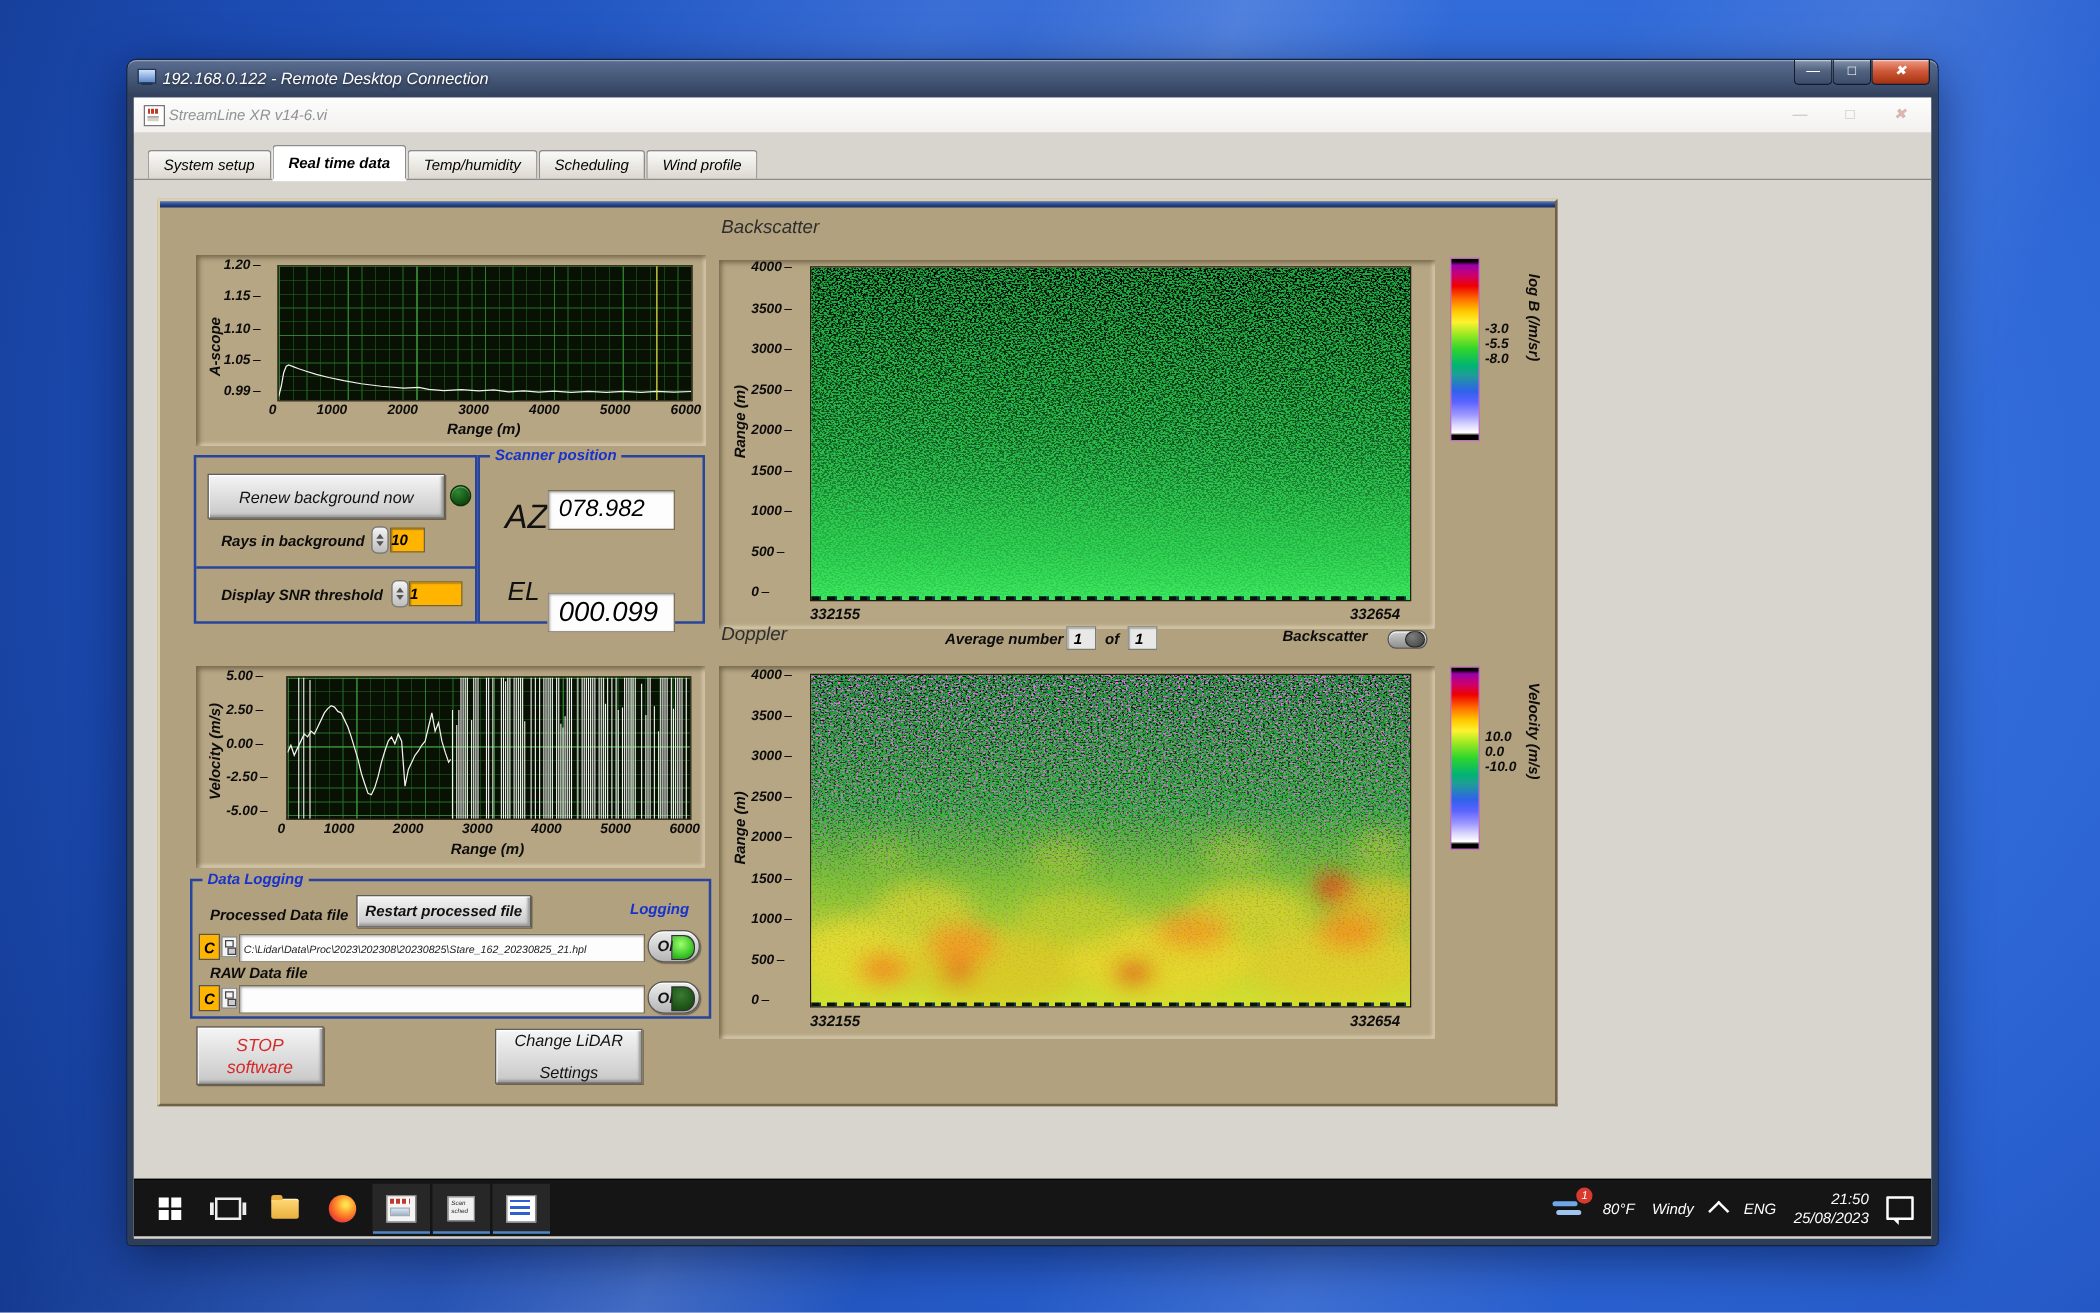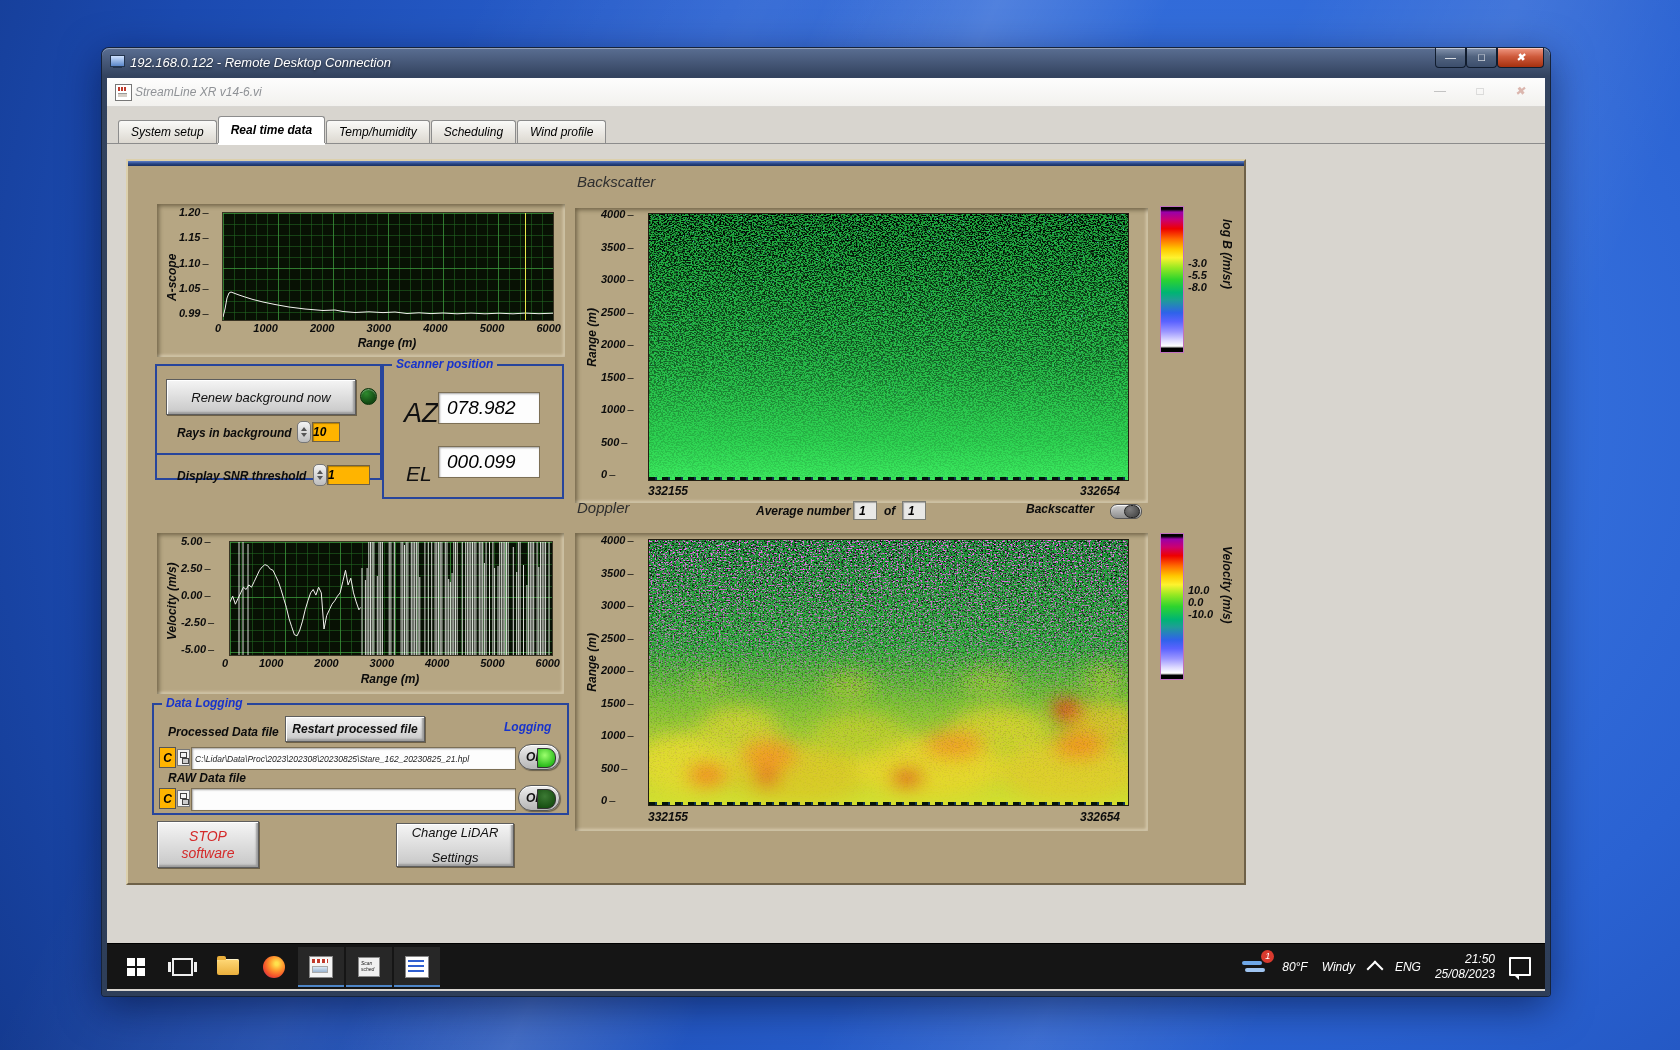--- a/index.html
+++ b/index.html
@@ -208,21 +208,21 @@
               <span class="tickx">1000</span>
               <span class="tickx">2000</span>
               <span class="tickx">3000</span>
               <span class="tickx">4000</span>
               <span class="tickx">5000</span>
               <span class="tickx">6000</span>
             </div>
             <div class="abs axis-label" style="left:65px;top:132px;width:330px;text-align:center;">Range (m)</div>
           </div>
 
-          <div class="abs bluebox" style="left:27px;top:203px;width:227px;height:116px;">
+          <div class="abs bluebox" style="left:27px;top:203px;width:227px;height:135px;">
             <div class="btn3d" style="left:9px;top:13px;width:188px;height:34px;">Renew background now</div>
             <div class="led dark" style="left:203px;top:22px;width:15px;height:15px;"></div>
             <div class="label-bold" style="left:20px;top:60px;">Rays in background</div>
             <div class="spinner" style="left:140px;top:55px;">
                 <span class="up"></span>
                 <span class="dn"></span>
               </div>
             <div class="orange-field" style="left:155px;top:56px;width:28px;height:20px;">10</div>
             <div class="abs" style="left:0;top:87px;width:100%;height:2px;background:#27459c;"></div>
             <div class="label-bold" style="left:20px;top:103px;">Display SNR threshold</div>
@@ -231,21 +231,21 @@
                 <span class="dn"></span>
               </div>
             <div class="orange-field" style="left:170px;top:99px;width:43px;height:20px;">1</div>
           </div>
 
           <div class="abs bluebox" style="left:254px;top:203px;width:182px;height:135px;">
             <div class="blue-title">Scanner position</div>
             <div class="abs" style="left:20px;top:32px;font-size:27px;color:#111;">AZ</div>
             <div class="white-field" style="left:54px;top:26px;width:92px;height:30px;font-size:19px;padding-left:8px;">078.982</div>
             <div class="abs" style="left:22px;top:96px;font-size:21px;color:#111;">EL</div>
-            <div class="white-field" style="left:54px;top:80px;width:92px;height:30px;font-size:19px;padding-left:8px;">000.099</div>
+            <div class="white-field" style="left:54px;top:108px;width:92px;height:30px;font-size:22px;padding-left:8px;">000.099</div>
           </div>
 
           <div class="abs graph-title" style="left:449px;top:12px;">Backscatter</div>
           <div class="abs frame" style="left:447px;top:47px;width:573px;height:295px;">
             <div class="abs vlabel axis-label" style="left:10px;top:100px;">Range (m)</div>
             <div class="abs ytick-col" style="left:26px;top:0px;width:42px;height:272px;">
               <span class="tick">4000</span>
               <span class="tick">3500</span>
               <span class="tick">3000</span>
               <span class="tick">2500</span>

